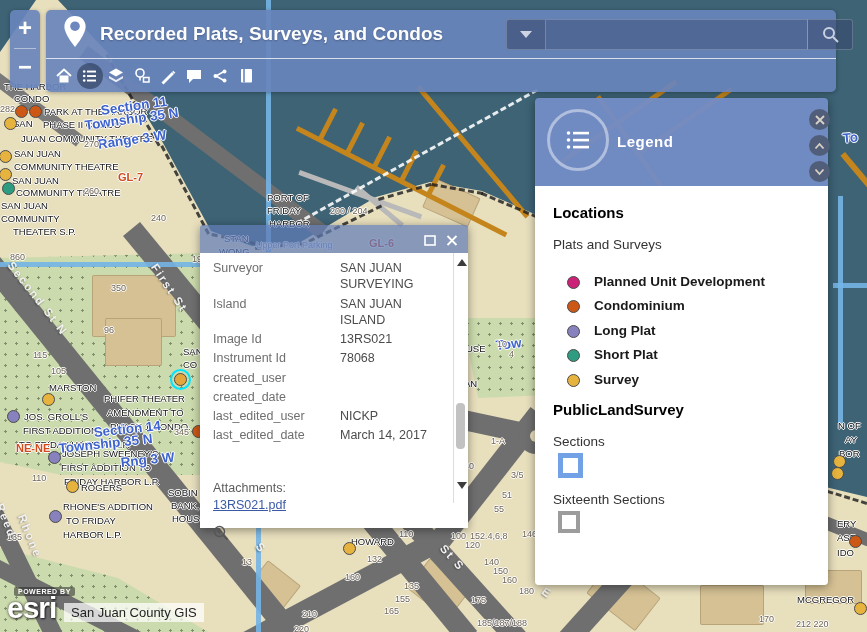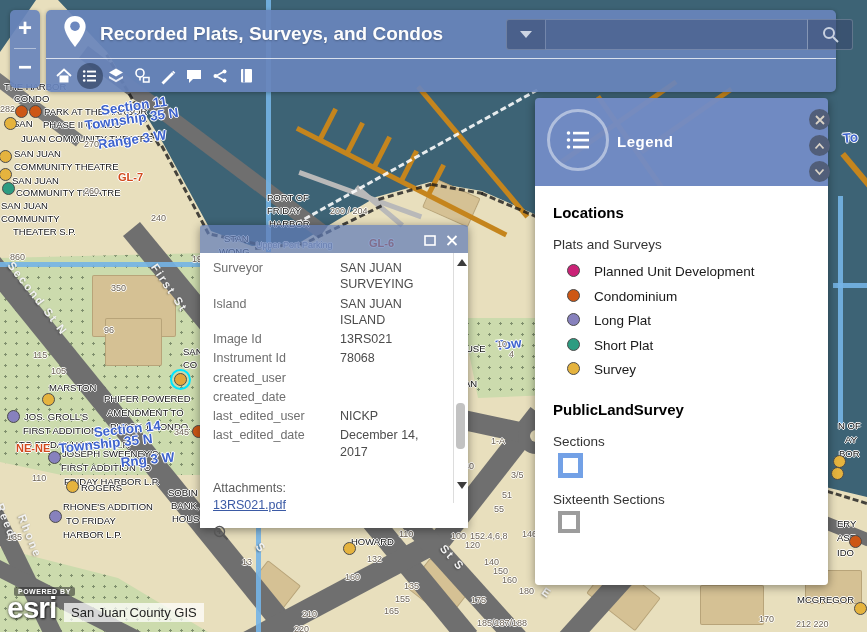--- a/index.html
+++ b/index.html
@@ -66,21 +66,21 @@
   
   #legend{position:absolute;left:535px;top:98px;width:293px;height:487px;z-index:12;box-shadow:0 2px 10px rgba(0,0,0,.4);border-radius:4px;}
   .lg-head{height:88px;background:rgba(114,139,197,.96);border-radius:4px 4px 0 0;position:relative;}
   .lg-circle{position:absolute;left:12px;top:11px;width:56px;height:56px;border:3px solid rgba(255,255,255,.45);border-radius:50%;display:flex;align-items:center;justify-content:center;}
   .lg-title{position:absolute;left:82px;top:35px;color:#fff;font-size:15px;font-weight:bold;letter-spacing:.5px;}
   .lg-btn{position:absolute;left:274px;width:21px;height:21px;border-radius:50%;background:#515e79;display:flex;align-items:center;justify-content:center;cursor:pointer;}
   .b-close{top:11px;} .b-up{top:37px;} .b-down{top:63px;}
   .lg-body{position:absolute;left:0;top:88px;right:0;bottom:0;background:#fff;border-radius:0 0 4px 4px;padding:18px 0 0 18px;box-sizing:border-box;}
   .lg-body h3{margin:0 0 16px 0;font-size:15px;color:#000;}
   .lg-layer{font-size:13.5px;color:#333;margin-bottom:12px;}
-  .lg-item{display:flex;align-items:flex-start;height:24.5px;}
+  .lg-item{display:flex;align-items:flex-end;height:24.5px;font-weight:bold;}
   .lg-dot{width:11px;height:11px;border-radius:50%;border:1.5px solid #4c4c4c;margin:0 14px 0 14px;flex:0 0 auto;}
   .lg-label{font-size:13.5px;color:#1a1a1a;}
   .sq{display:block;width:15px;height:15px;background:#fff;margin:2px 0 14px 5px;}
   .sq-blue{border:5px solid #73a1e6;}
   .sq-gray{border:4px solid #9c9c9c;width:14px;height:14px;}
   .lg-gap{height:14px;}
   
   #esri{position:absolute;left:0;bottom:0;z-index:6;height:45px;width:260px;}
   #pby{position:absolute;left:14px;top:0px;background:rgba(40,40,40,.55);color:#fff;font-size:7px;font-weight:bold;letter-spacing:.5px;padding:1px 4px;border-radius:2px;}
   #elogo{position:absolute;left:7px;top:4px;color:#fff;font-size:30px;font-weight:bold;letter-spacing:-1px;text-shadow:0 0 3px rgba(0,0,0,.7),1px 1px 2px rgba(0,0,0,.6);}
@@ -175,21 +175,21 @@
         <span class="ml blk" style="left: 1px; top: 201px;">SAN JUAN</span>
         <span class="ml blk" style="left: 1px; top: 214px;">COMMUNITY</span>
         <span class="ml blk" style="left: 1px; top: 227px; padding-left: 12px;">THEATER S.P.</span>
         <span class="ml blk" style="left: 267px; top: 193px;">PORT OF</span>
         <span class="ml blk" style="left: 267px; top: 206px;">FRIDAY</span>
         <span class="ml blk" style="left: 269px; top: 219px;">HARBOR</span>
         <span class="ml blk" style="left: 224px; top: 234px;">STAN</span>
         <span class="ml blk" style="left: 219px; top: 247px;">WONG</span>
         <span class="ml gray" style="left: 256px; top: 241px;">Upper Port Parking</span>
         <span class="ml blk" style="left: 49px; top: 383px;">MARSTON</span>
-        <span class="ml blk" style="left: 104px; top: 394px;">PHIFER POWERED</span>
+        <span class="ml blk" style="left: 104px; top: 394px;">PHIFER THEATER</span>
         <span class="ml blk" style="left: 107px; top: 408px;">AMENDMENT TO</span>
         <span class="ml blk" style="left: 110px; top: 422px;">PHASE 1 CONDO.</span>
         <span class="ml blk" style="left: 24px; top: 412px;">JOS. GROLL'S</span>
         <span class="ml blk" style="left: 23px; top: 426px;">FIRST ADDITION</span>
         <span class="ml blk" style="left: 19px; top: 440px;">TO FRIDAY HARBOR L.P.</span>
         <span class="ml blk" style="left: 62px; top: 449px;">JOSEPH SWEENEY'S</span>
         <span class="ml blk" style="left: 61px; top: 463px;">FIRST ADDITION TO</span>
         <span class="ml blk" style="left: 64px; top: 477px;">FRIDAY HARBOR L.P.</span>
         <span class="ml blk" style="left: 81px; top: 483px;">ROGERS</span>
         <span class="ml blk" style="left: 63px; top: 502px;">RHONE'S ADDITION</span>
@@ -413,21 +413,21 @@
           <div class="pf-row">
             <div class="pf-label">created_date</div>
             <div class="pf-value"></div>
           </div>
           <div class="pf-row">
             <div class="pf-label">last_edited_user</div>
             <div class="pf-value">NICKP</div>
           </div>
           <div class="pf-row">
             <div class="pf-label">last_edited_date</div>
-            <div class="pf-value">December 14, 2017</div>
+            <div class="pf-value">March 14, 2017</div>
           </div>
         </div>
       <div class="pp-attach">
         <div>Attachments:</div>
         <a href="#">13RS021.pdf</a>
       </div>
       <div class="pp-zoom">
         <svg width="16" height="16" viewBox="0 0 16 16">
             <circle cx="6.5" cy="6.5" r="5" fill="none" stroke="#555" stroke-width="1.4"></circle>
             <path d="M4 6.5 H9 M6.5 4 V9" stroke="#555" stroke-width="1.2"></path>

